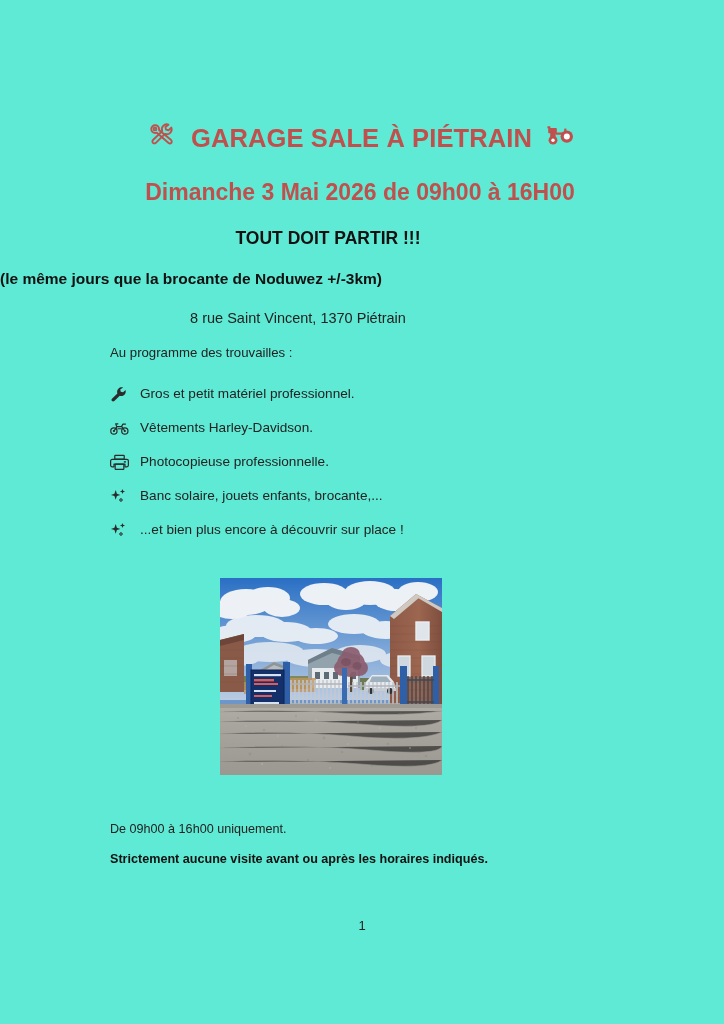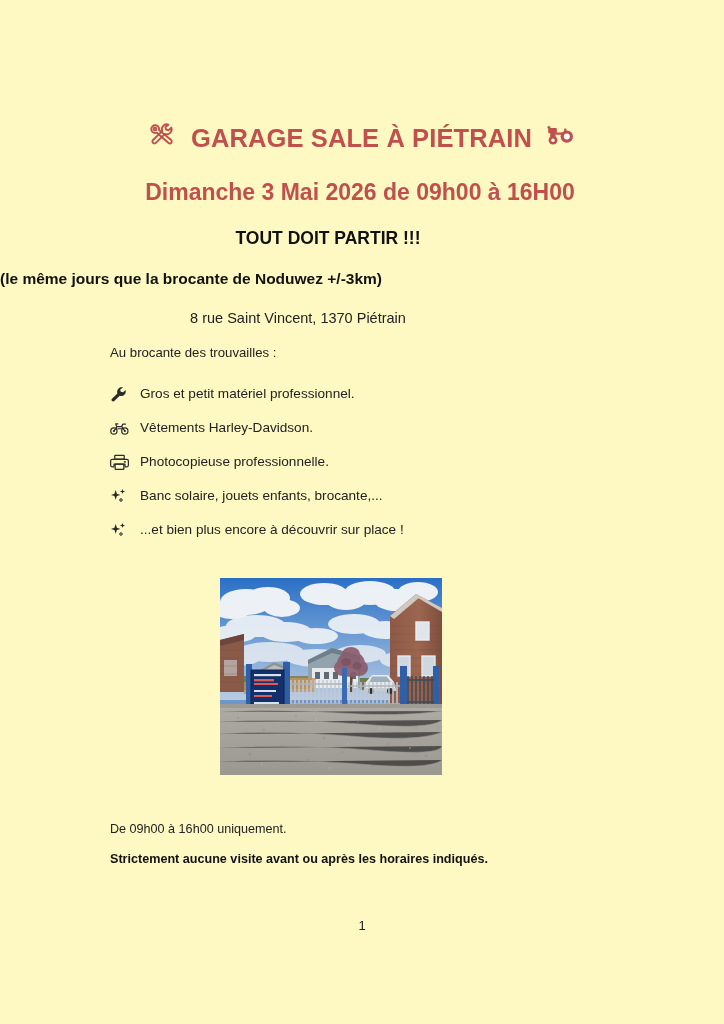--- a/index.html
+++ b/index.html
@@ -13,21 +13,21 @@
     position: relative;
     overflow: hidden;
     font-family: "Liberation Sans", sans-serif;
     color: #1a1a1a;
     -webkit-font-smoothing: antialiased;
   }
 
   .page {
     position: absolute;
     inset: 0;
-    background: #fef9c3;
+    background: #5eead4;
   }
 
   
   .title-line {
     position: absolute;
     top: 122px;
     left: 0;
     width: 724px;
     text-align: center;
     color: #c0504d;
@@ -202,21 +202,21 @@
     </span>
   </div>
 
   <div class="date-line">Dimanche 3 Mai 2026 de 09h00 à 16H00</div>
 
   <div class="tagline-1">TOUT DOIT PARTIR !!!</div>
   <div class="tagline-2">(le même jours que la brocante de Noduwez +/-3km)</div>
 
   <div class="address-line">8 rue Saint Vincent, 1370 Piétrain</div>
 
-  <div class="programme-intro">Au brocante des trouvailles :</div>
+  <div class="programme-intro">Au programme des trouvailles :</div>
 
   <div class="bullet-list">
 
     <div class="bullet-item">
       <span class="bullet-icon">
         <svg width="17" height="17" viewBox="0 0 18 18" aria-hidden="true">
           <path d="M13.9 1.6 C12.2 1.0 10.2 1.5 8.9 2.8 C7.5 4.2 7.2 6.2 7.8 7.9 L2.1 13.4 C1.4 14.1 1.4 15.2 2.1 15.9 C2.8 16.6 3.9 16.6 4.6 15.9 L10.3 10.3 C12.0 10.9 14.0 10.5 15.3 9.2 C16.6 7.8 17.0 5.9 16.4 4.2 L13.9 6.7 L11.4 6.1 L10.8 3.6 Z" fill="#2b2b2b"></path>
         </svg>
       </span>
       <span class="bullet-label">Gros et petit matériel professionnel.</span>

